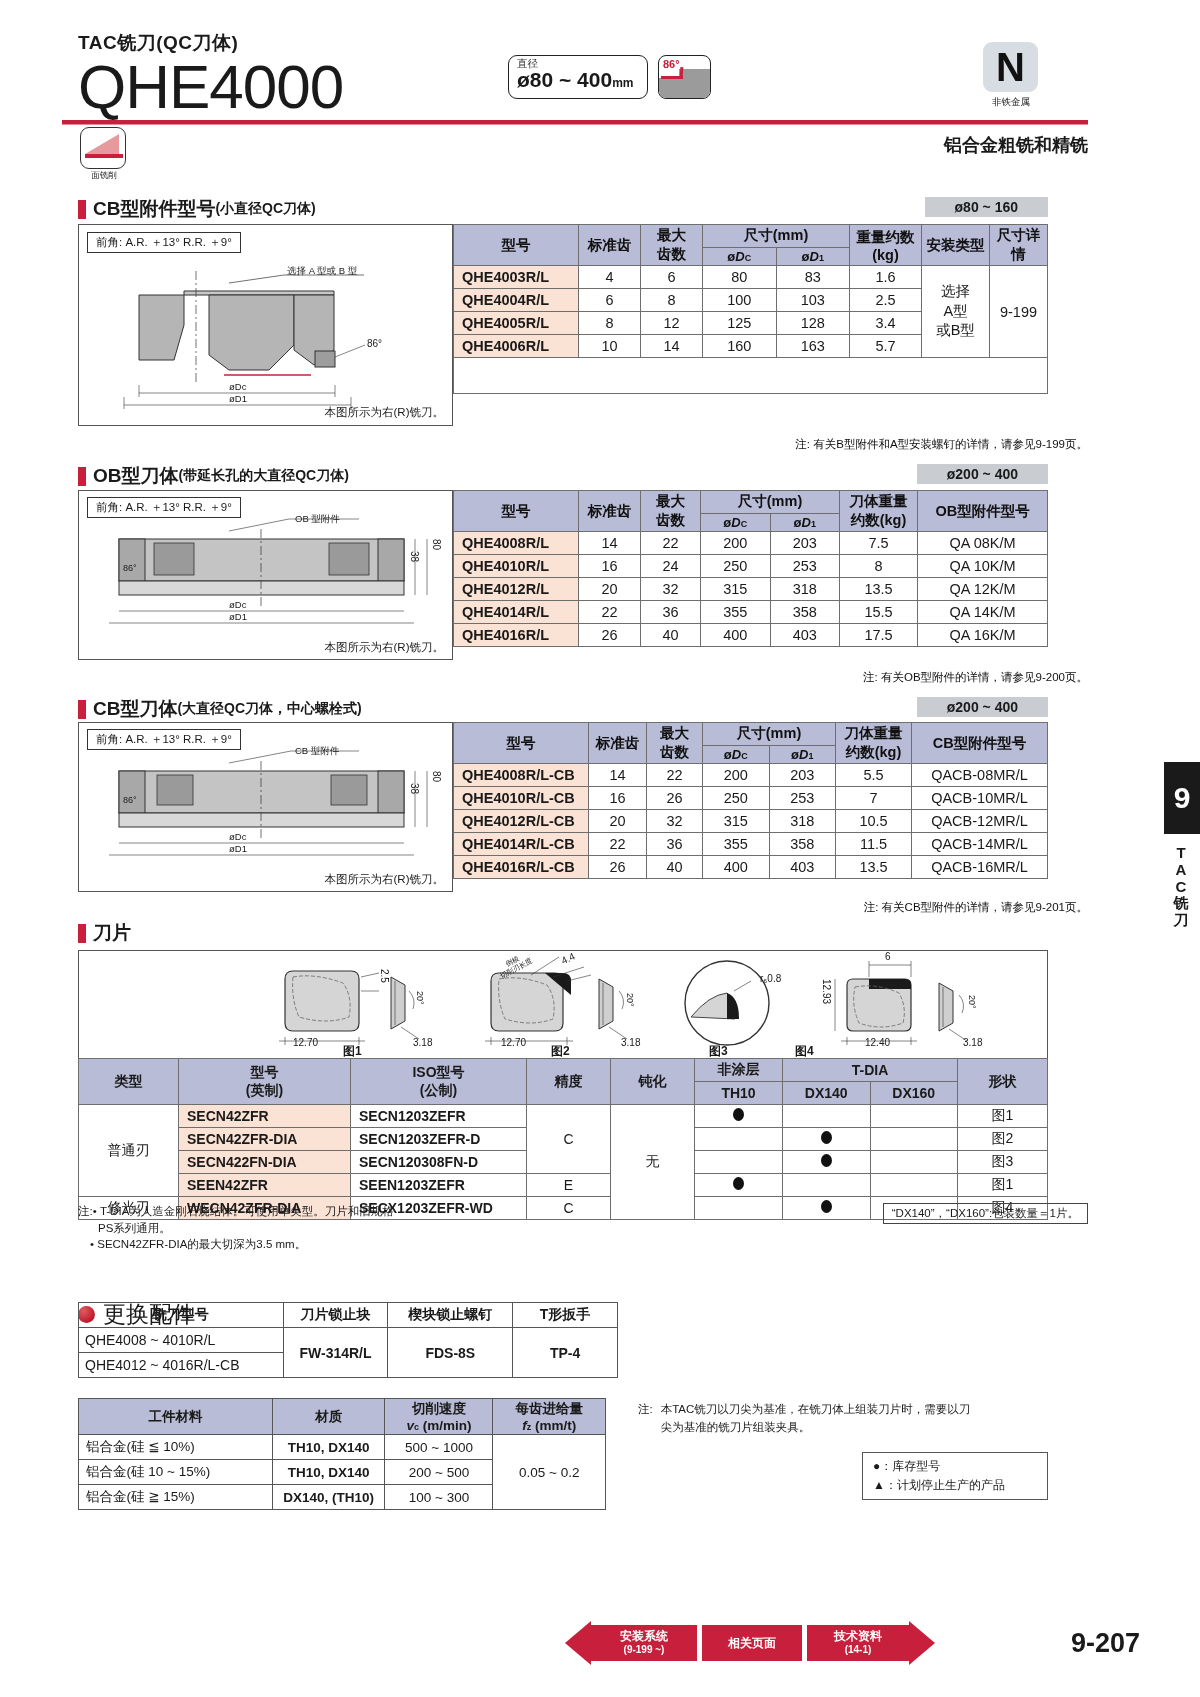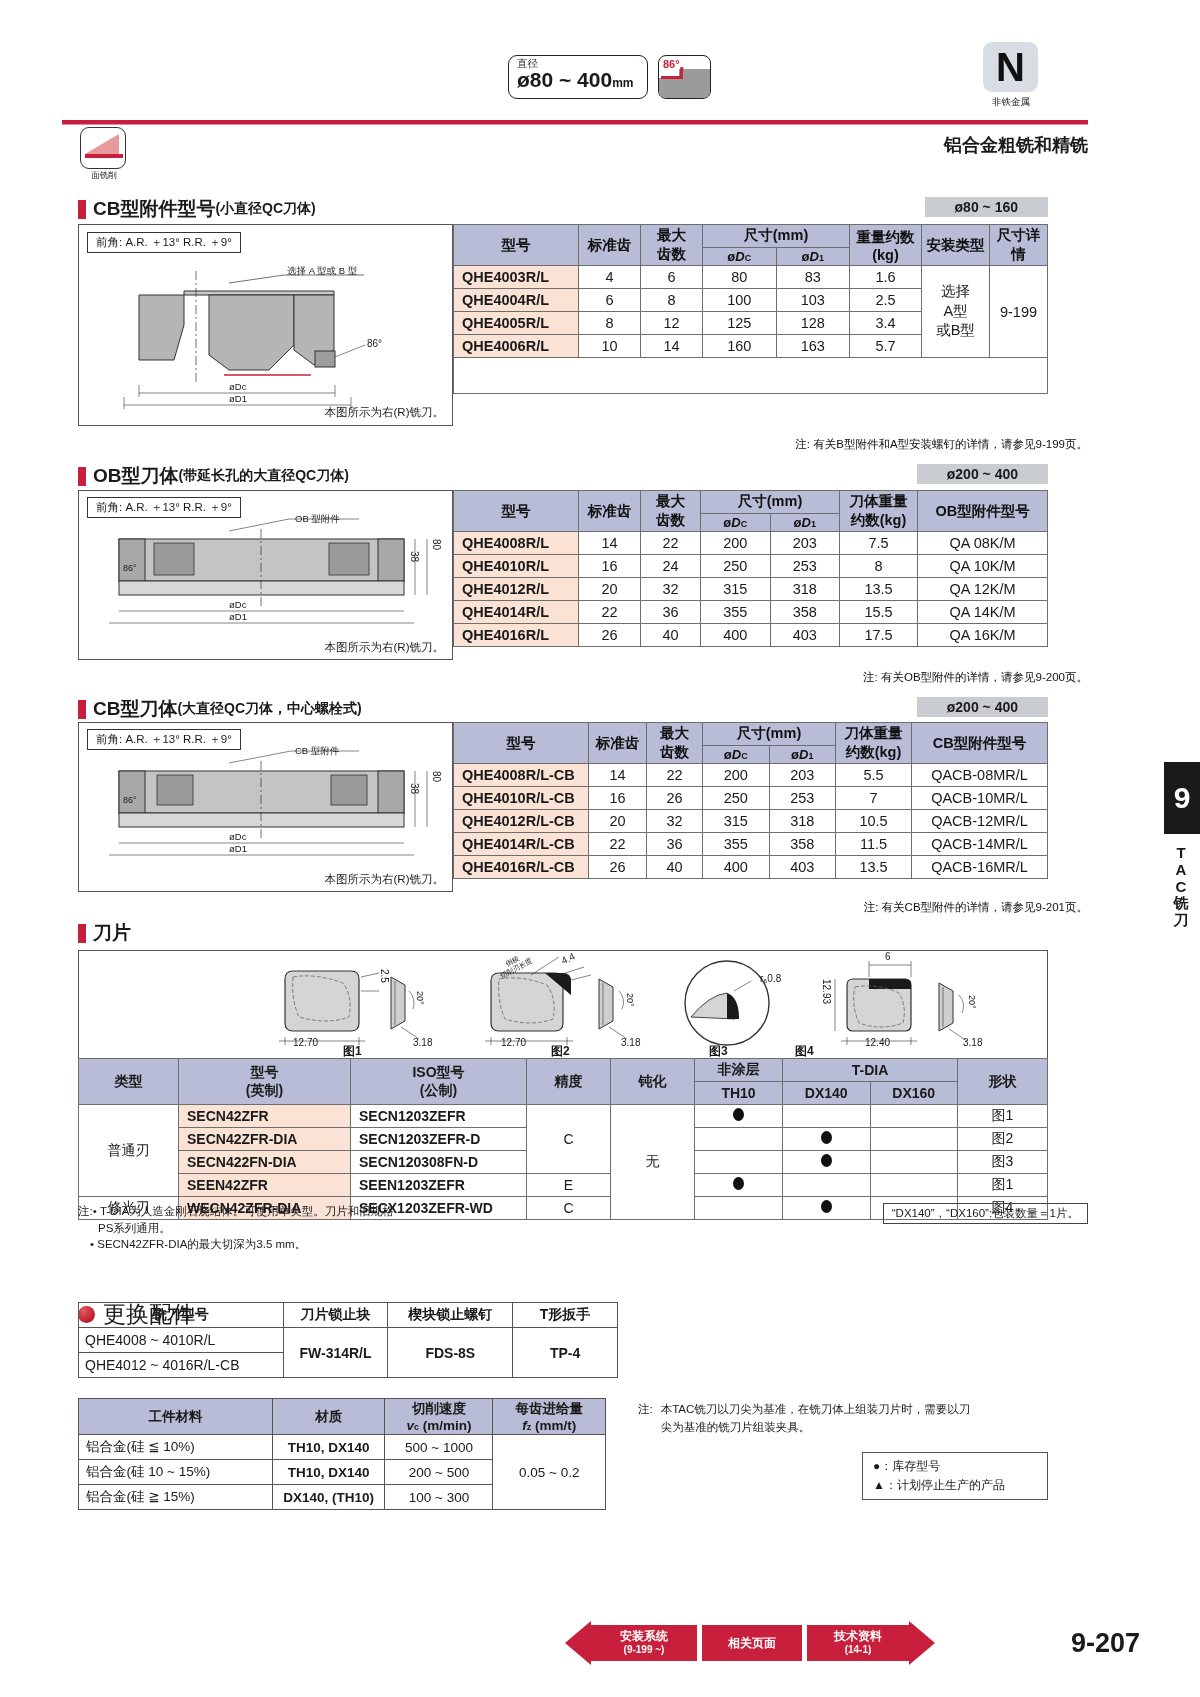--- a/index.html
+++ b/index.html
@@ -120,20 +120,24 @@
                  font-size:15px; font-weight:700; line-height:1.12; }
 
   .tiny { font-size:9px; }
   .vtxt { writing-mode:vertical-rl; }
 </style>
 </head>
 <body>
 
 <div class="page">
 
+  <div class="hdr">
+    <div class="hdr-sub">TAC铣刀(QC刀体)</div>
+    <div class="hdr-title">QHE4000</div>
+  </div>
 
   <div class="dia-badge">
     <div class="lbl">直径</div>
     <div class="val"><span>ø80 ~ 400</span><span class="mm">mm</span></div>
   </div>
 
   <div class="ang-badge">
     <div class="deg">86°</div>
     <div class="blockA"></div>
     <div class="blockB"></div>

